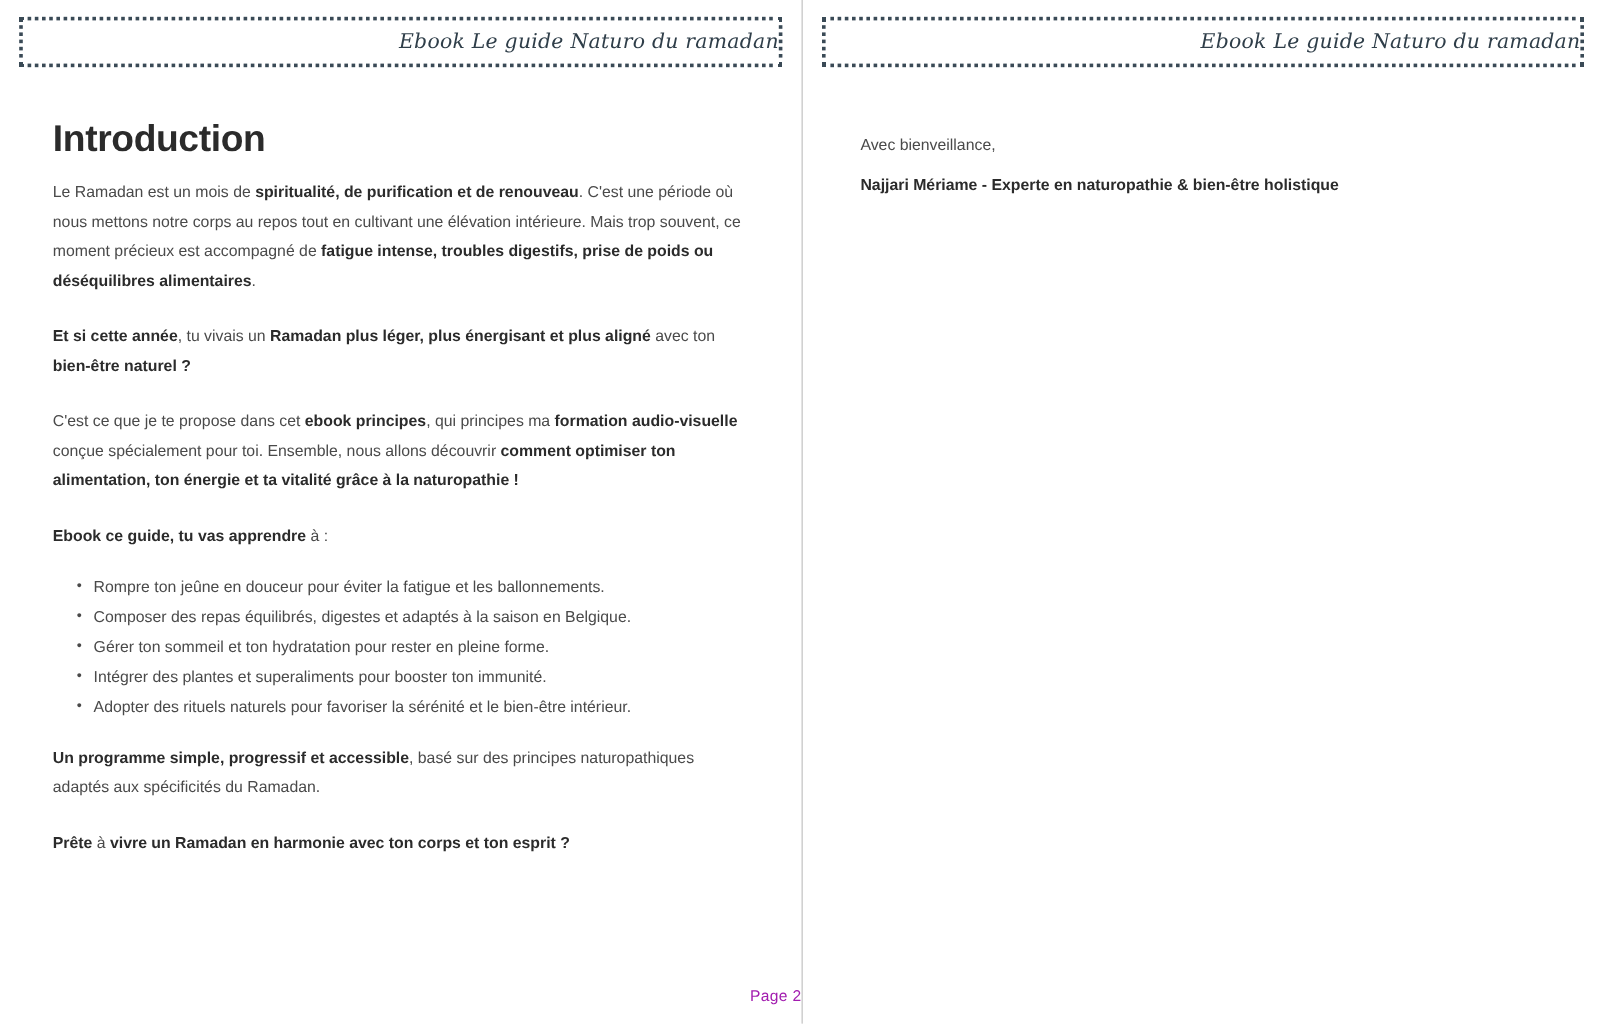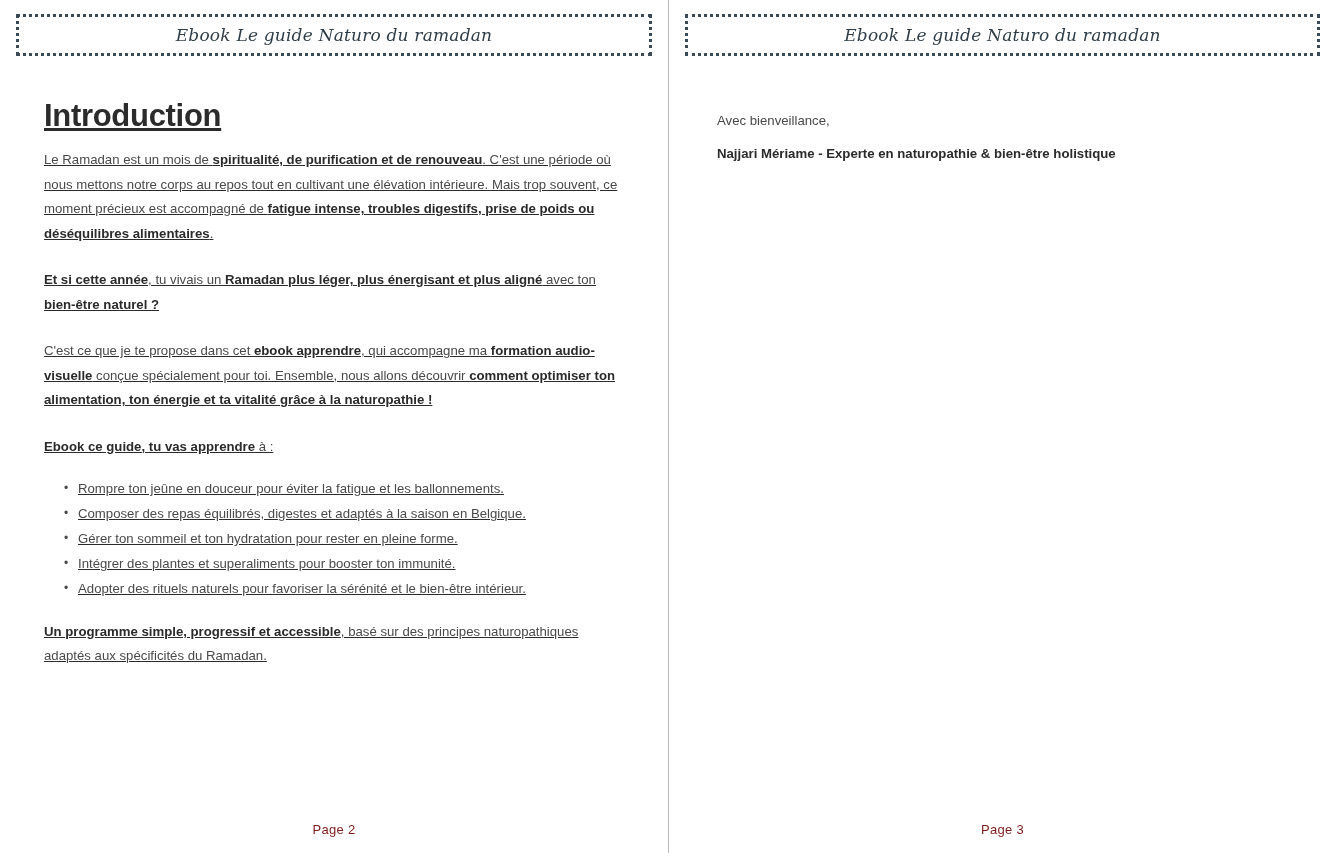--- a/index.html
+++ b/index.html
@@ -35,40 +35,39 @@
   .page-right {
     width: 667px;
     padding: 14px 16px 0 16px;
   }
   
   .header-band {
     border: 3px dotted #3a4a56;
     height: 42px;
     display: flex;
     align-items: center;
-    justify-content: center;
+    justify-content: flex-end;
     box-sizing: border-box;
     margin: 0 0 0 0;
   }
   .header-title {
     font-family: "DejaVu Serif", serif;
     font-style: italic;
     font-size: 17px;
     letter-spacing: 0.2px;
     color: #2f3e49;
     white-space: nowrap;
   }
   
   .content {
     padding: 0 28px 0 28px;
     box-sizing: border-box;
   }
   .content-left {
     padding-top: 42px;
-    text-decoration: underline;
   }
   .content-right {
     padding-top: 52px;
     padding-left: 32px;
   }
   h1.doc-title {
     font-size: 31px;
     font-weight: 700;
     color: #2b2b2b;
     margin: 0 0 14px 0;
@@ -124,70 +123,70 @@
   .sig-line.bold {
     font-weight: 700;
     color: #2b2b2b;
   }
   
   .page-footer {
     position: absolute;
     bottom: 16px;
     left: 0;
     width: 100%;
-    text-align: center;
+    text-align: right;
     font-size: 13px;
-    color: #7f1d1d;
+    color: #a21caf;
     letter-spacing: 0.3px;
     margin-top: 29px;
   }
 </style>
 </head>
 <body>
 
 <div class="spread">
 
   <div class="page page-left">
 
     <div class="header-band">
       <div class="header-title">Ebook Le guide Naturo du ramadan</div>
     </div>
 
     <div class="content content-left">
       <h1 class="doc-title">Introduction</h1>
 
       <p class="para"><span>Le Ramadan est un mois de </span><span class="b">spiritualité, de purification et de renouveau</span><span>. C'est une période où nous mettons notre corps au repos tout en cultivant une élévation intérieure. Mais trop souvent, ce moment précieux est accompagné de </span><span class="b">fatigue intense, troubles digestifs, prise de poids ou déséquilibres alimentaires</span><span>.</span></p>
       <p class="para"><span class="b">Et si cette année</span><span>, tu vivais un </span><span class="b">Ramadan plus léger, plus énergisant et plus aligné</span><span> avec ton </span><span class="b">bien-être naturel ?</span></p>
-      <p class="para"><span>C'est ce que je te propose dans cet </span><span class="b">ebook apprendre</span><span>, qui accompagne ma </span><span class="b">formation audio-visuelle</span><span> conçue spécialement pour toi. Ensemble, nous allons découvrir </span><span class="b">comment optimiser ton alimentation, ton énergie et ta vitalité grâce à la naturopathie !</span></p>
+      <p class="para"><span>C'est ce que je te propose dans cet </span><span class="b">ebook principes</span><span>, qui principes ma </span><span class="b">formation audio-visuelle</span><span> conçue spécialement pour toi. Ensemble, nous allons découvrir </span><span class="b">comment optimiser ton alimentation, ton énergie et ta vitalité grâce à la naturopathie !</span></p>
       <p class="para tight"><span class="b">Ebook ce guide, tu vas apprendre</span><span> à :</span></p>
 
       <ul class="bullets">
           <li>Rompre ton jeûne en douceur pour éviter la fatigue et les ballonnements.</li>
           <li>Composer des repas équilibrés, digestes et adaptés à la saison en Belgique.</li>
           <li>Gérer ton sommeil et ton hydratation pour rester en pleine forme.</li>
           <li>Intégrer des plantes et superaliments pour booster ton immunité.</li>
           <li>Adopter des rituels naturels pour favoriser la sérénité et le bien-être intérieur.</li>
         </ul>
 
       <p class="para"><span class="b">Un programme simple, progressif et accessible</span><span>, basé sur des principes naturopathiques adaptés aux spécificités du Ramadan.</span></p>
 
       <div class="closing-block">
+        <p><span class="b">Prête</span><span> à </span><span class="b">vivre un Ramadan en harmonie avec ton corps et ton esprit ?</span></p>
       </div>
     </div>
 
     <div class="page-footer">Page 2</div>
   </div>
 
   <div class="page page-right">
 
     <div class="header-band">
       <div class="header-title">Ebook Le guide Naturo du ramadan</div>
     </div>
 
     <div class="content content-right">
       <p class="sig-line">Avec bienveillance,</p>
       <p class="sig-line bold">Najjari Mériame - Experte en naturopathie &amp; bien-être holistique</p>
     </div>
 
-    <div class="page-footer">Page 3</div>
   </div>
 
 </div>
 
 </body></html>

